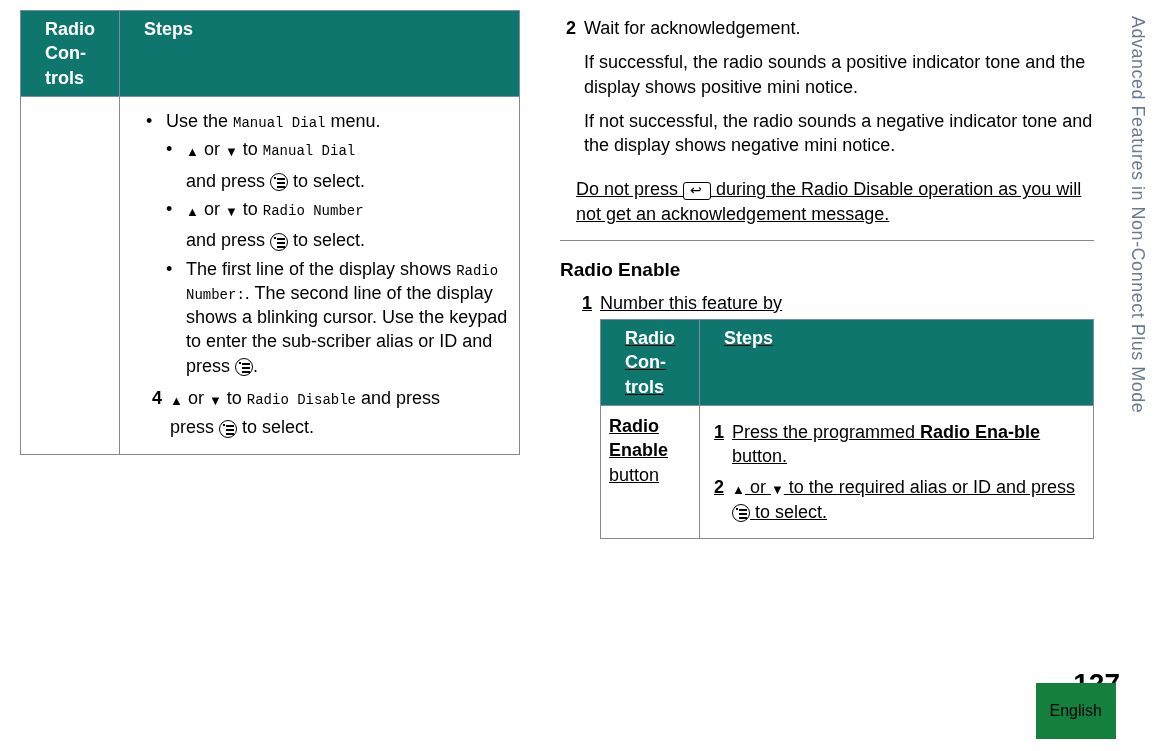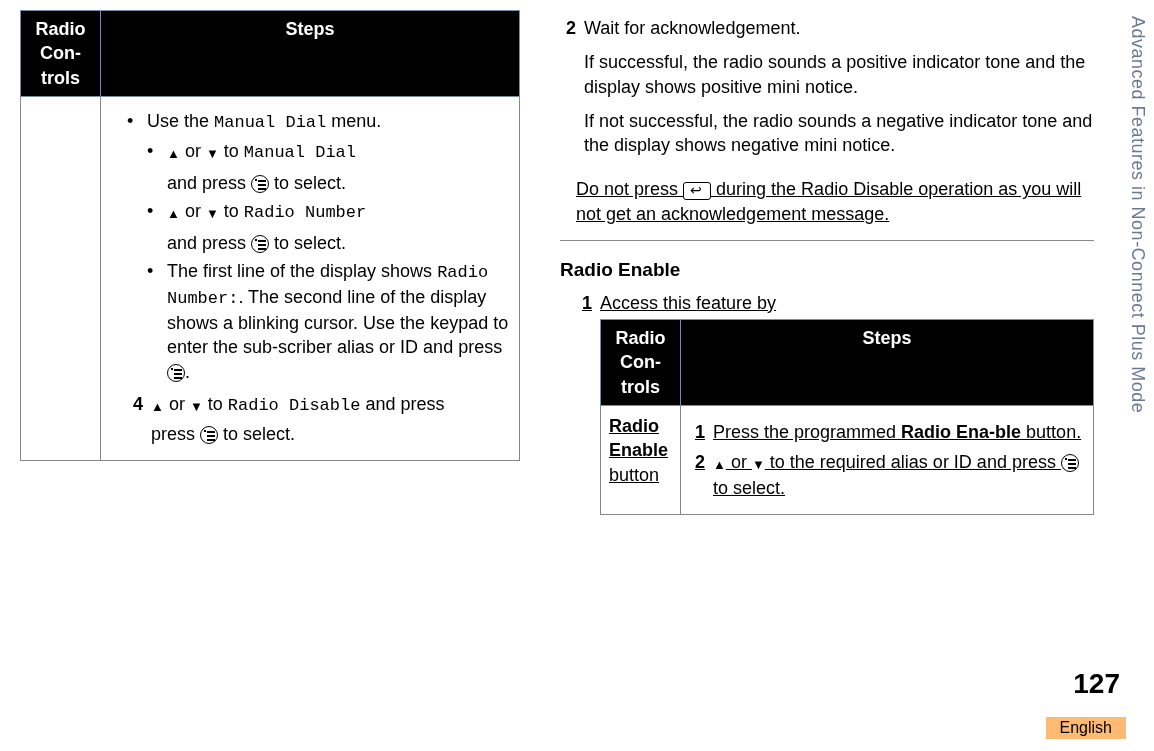--- a/index.html
+++ b/index.html
@@ -23,35 +23,35 @@
     min-width: 0;
   }
   .left-col { width: 500px; flex: none; }
   .right-col { flex: 1; }
   table.radio-table {
     border-collapse: collapse;
     width: 100%;
     border: 1px solid #888;
   }
   table.radio-table th {
-    background: #000000;
+    background: #0f766e;
     color: #fff;
-    text-align: center;
-    padding: 6px 4px;
+    text-align: left;
+    padding: 6px 24px;
     font-weight: bold;
     border: 1px solid #7a8ca8;
     vertical-align: top;
   }
   table.radio-table td {
     padding: 8px 8px;
     vertical-align: top;
     border: 1px solid #888;
   }
   .th-narrow { width: 80px; }
-  .mono { font-family: "Courier New", monospace; font-size: 17px; }
+  .mono { font-family: "Courier New", monospace; font-size: 14px; }
   .bullet-row { display: flex; margin: 4px 0; }
   .bullet-row .b { width: 20px; flex: none; }
   .bullet-row .c { flex: 1; }
   .num-row { display: flex; margin: 6px 0; }
   .num-row .n { width: 24px; flex: none; font-weight: bold; text-align: right; padding-right: 8px; }
   .num-row .c { flex: 1; }
   .icon { display: inline-block; vertical-align: middle; }
   .up-icon::before { content: "▲"; font-size: 13px; }
   .down-icon::before { content: "▼"; font-size: 13px; }
   .ok-icon {
@@ -96,24 +96,24 @@
   }
   .page-num {
     position: absolute;
     right: 34px;
     bottom: 48px;
     font-size: 28px;
     font-weight: bold;
   }
   .lang {
     position: absolute;
-    right: 28px;
+    right: 38px;
     bottom: 12px;
-    background: #fdba74;
-    padding: 0 14px;
+    background: #15803d;
+    padding: 17px 14px;
     font-size: 16px;
   }
   .para { margin: 10px 0; }
   .indent-steps { padding-left: 18px; }
   .inner-bullets { padding-left: 20px; }
   hr.rule { border: none; border-top: 1px solid #888; margin: 14px 0 10px 0; }
   .step-block { margin-left: 16px; text-decoration: underline; }
 </style>
 </head>
 <body>
@@ -200,21 +200,21 @@
       <span>Do not press </span><span class="home-icon"></span><span> during the Radio Disable operation as you will not get an acknowledgement message.</span>
     </p>
 
     <hr class="rule">
 
     <div class="section-h">Radio Enable</div>
 
     <div class="num-row step-block">
       <div class="n">1</div>
       <div class="c">
-        <div>Access this feature by</div>
+        <div>Number this feature by</div>
 
         <table class="radio-table" style="margin-top:4px;">
           <tbody>
               <tr>
             <th class="th-narrow">Radio Con-trols</th>
             <th>Steps</th>
           </tr>
           <tr>
             <td>
               <span class="bold">Radio Enable</span><span> button</span>

